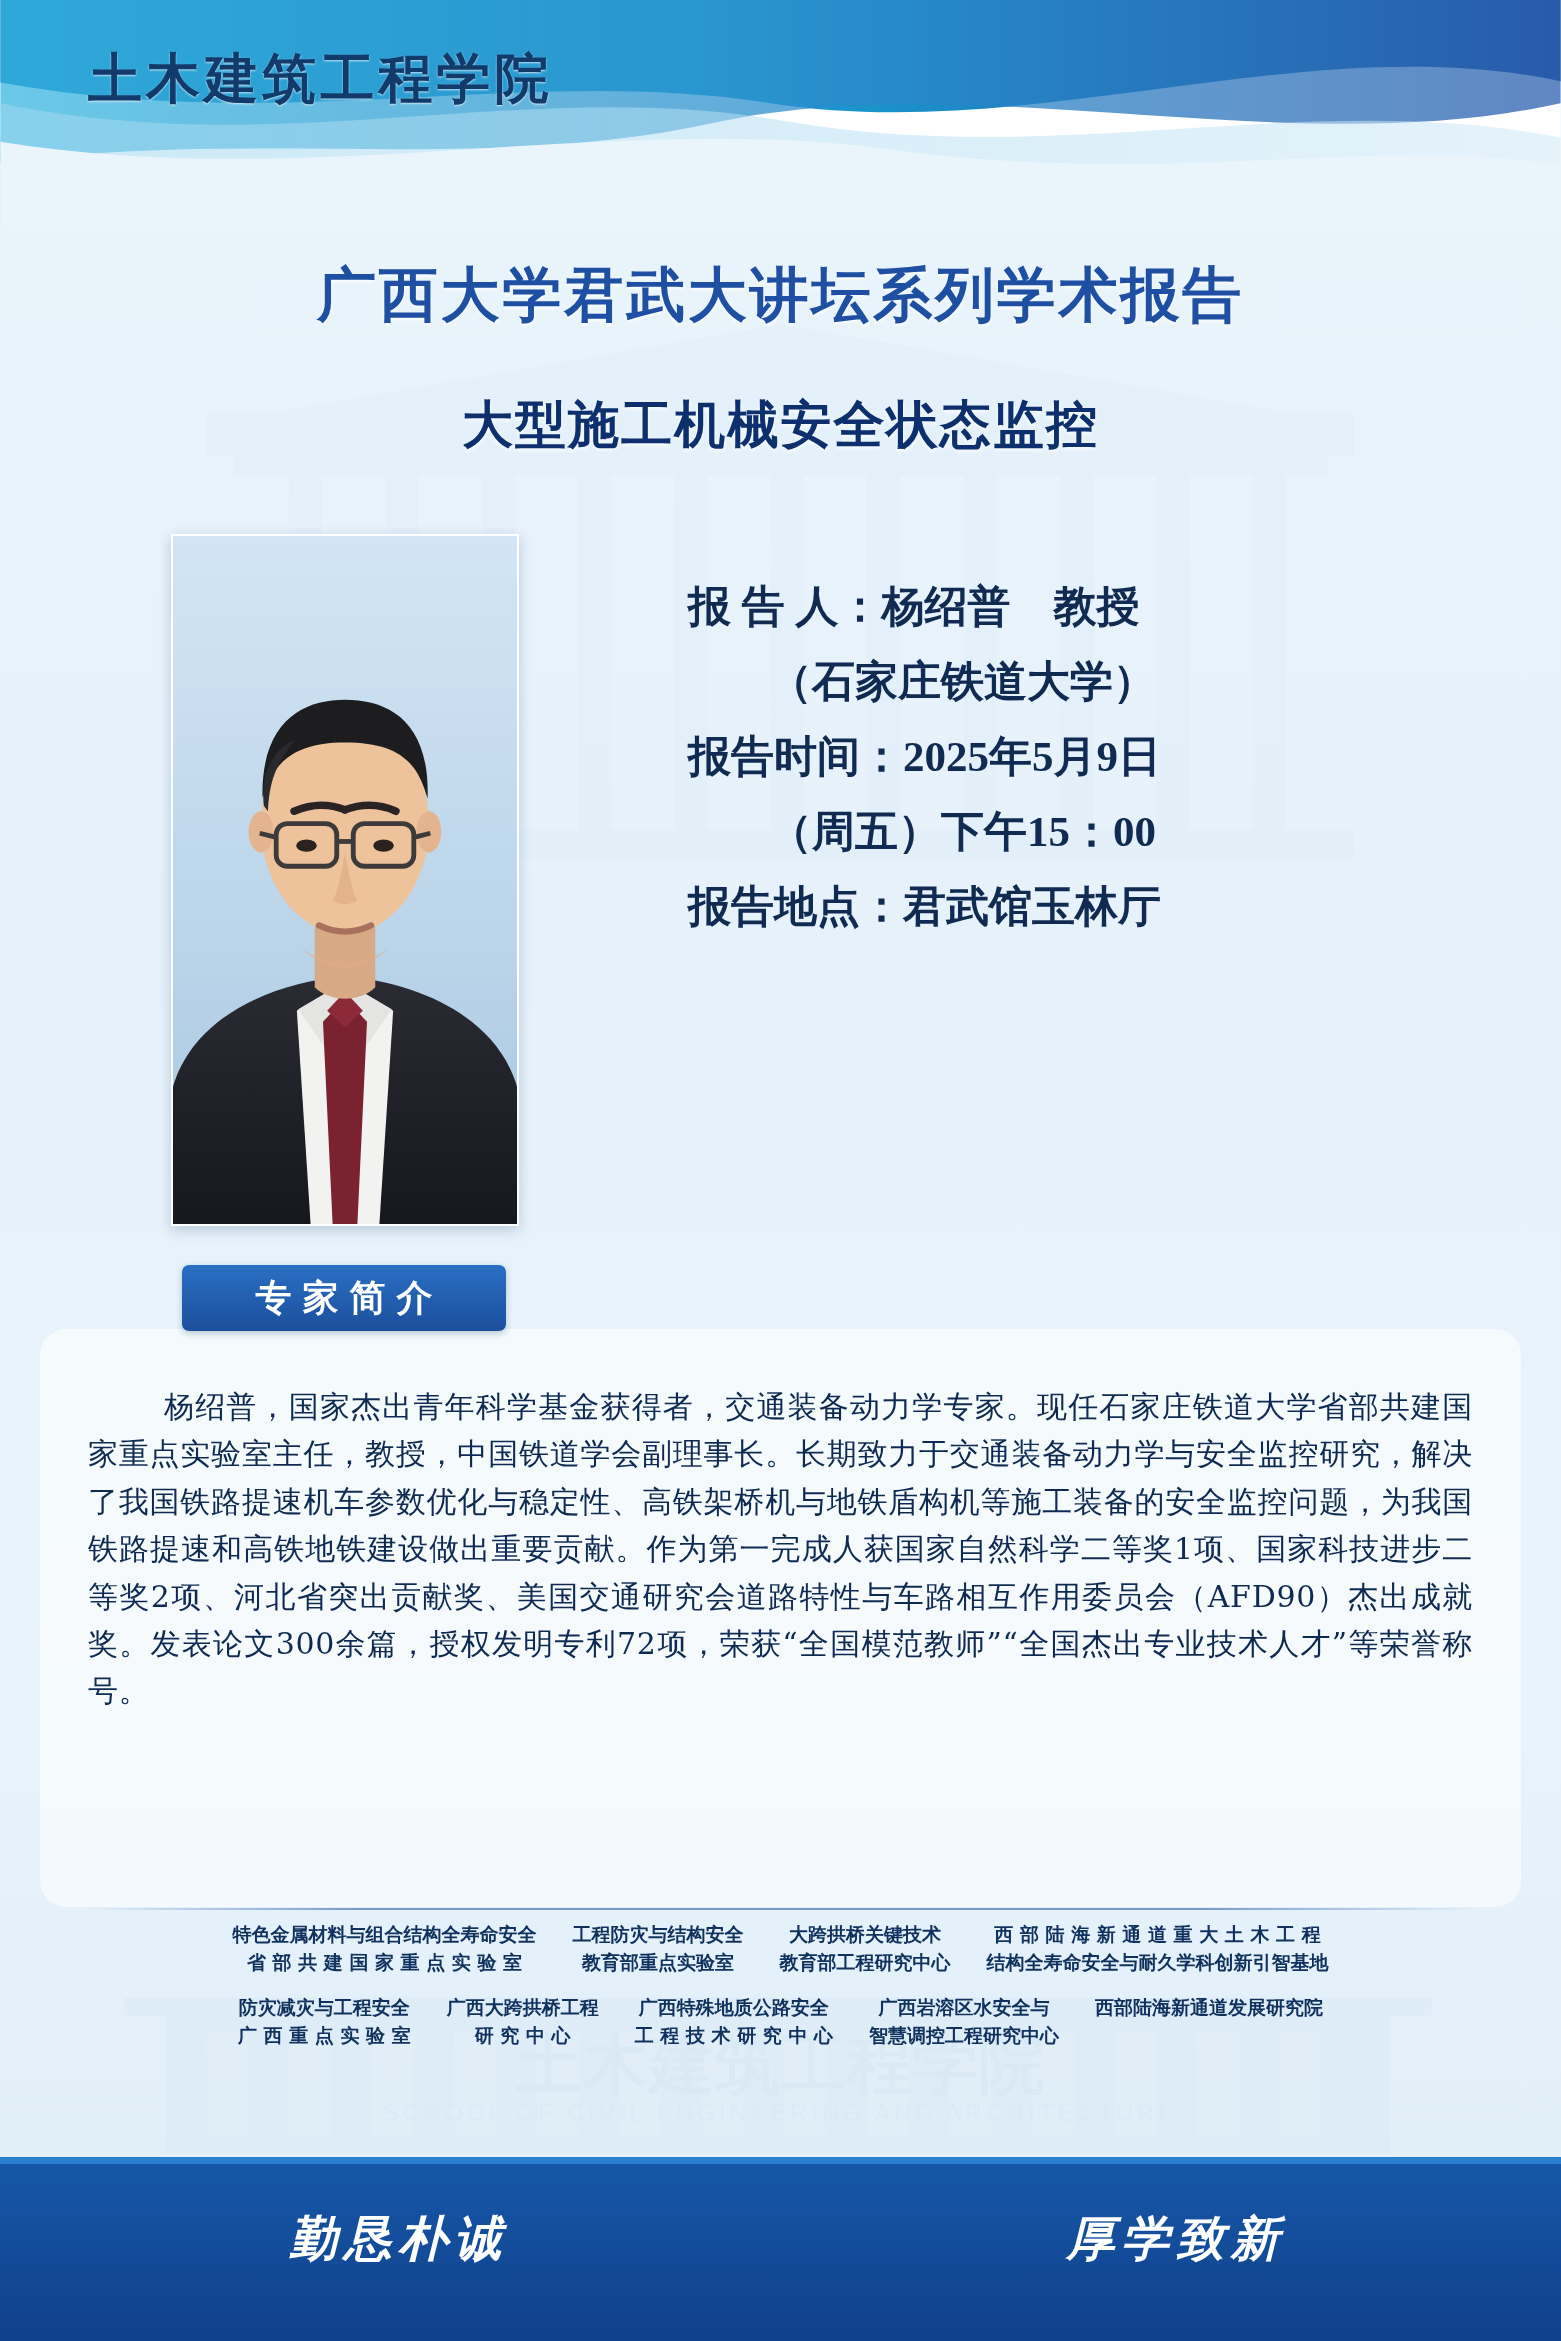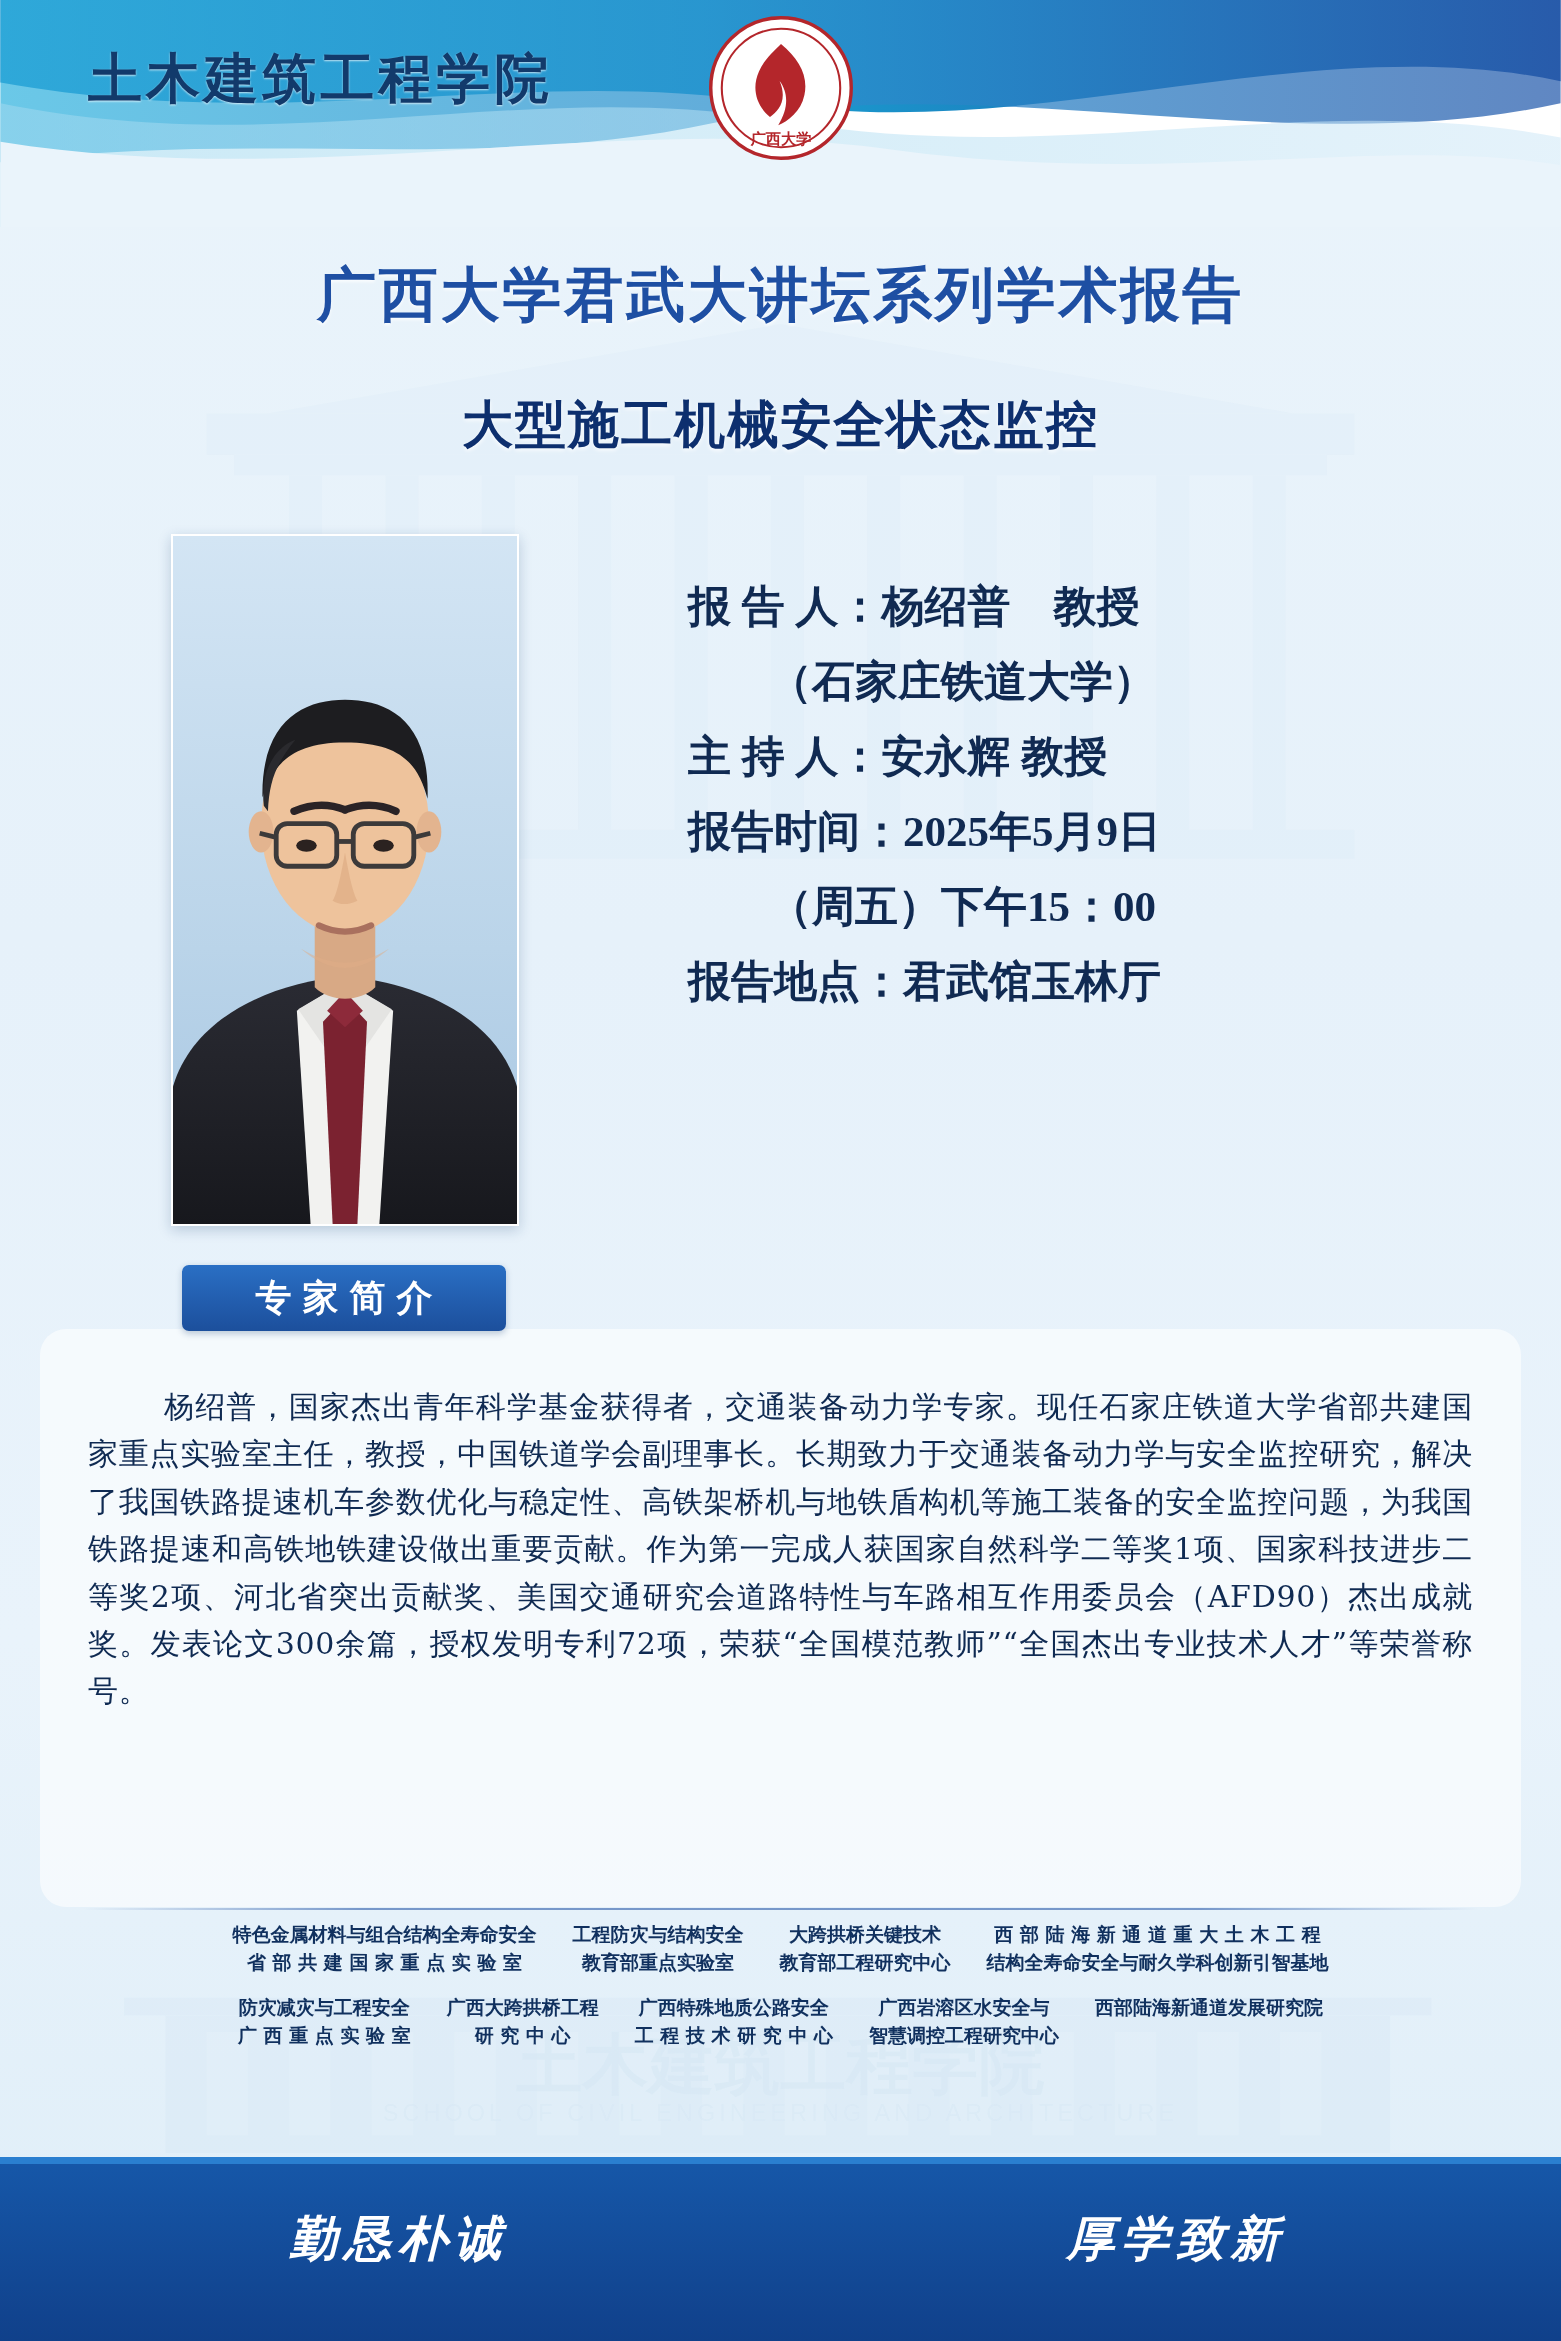--- a/index.html
+++ b/index.html
@@ -404,23 +404,20 @@
       <path d="M186,600 q64,40 128,0 q-64,56 -128,0" fill="#e0ae88" opacity=".5"></path>
     </svg>
   </div>
 
   <div class="info">
     <div class="info-line">
       <span>报 告 人：</span><span>杨绍普　教授</span>
     </div>
     <div class="info-line indent">（石家庄铁道大学）</div>
     <div class="info-line">
-      <span>主 持 人：</span><span>安永辉 教授</span>
-    </div>
-    <div class="info-line">
       <span>报告时间：</span><span>2025年5月9日</span>
     </div>
     <div class="info-line indent">（周五）下午15：00</div>
     <div class="info-line">
       <span>报告地点：</span><span>君武馆玉林厅</span>
     </div>
   </div>
 
   <div class="bio-box">
     <div class="bio-text">杨绍普，国家杰出青年科学基金获得者，交通装备动力学专家。现任石家庄铁道大学省部共建国家重点实验室主任，教授，中国铁道学会副理事长。长期致力于交通装备动力学与安全监控研究，解决了我国铁路提速机车参数优化与稳定性、高铁架桥机与地铁盾构机等施工装备的安全监控问题，为我国铁路提速和高铁地铁建设做出重要贡献。作为第一完成人获国家自然科学二等奖1项、国家科技进步二等奖2项、河北省突出贡献奖、美国交通研究会道路特性与车路相互作用委员会（AFD90）杰出成就奖。发表论文300余篇，授权发明专利72项，荣获“全国模范教师”“全国杰出专业技术人才”等荣誉称号。</div>
@@ -470,23 +467,15 @@
         <div>西部陆海新通道发展研究院</div>
       </div>
     </div>
   </div>
 
   <div class="footer-top-line"></div>
   <div class="footer">
     <div class="footer-motto motto-left">勤恳朴诚</div>
     <div class="footer-motto motto-right">厚学致新</div>
   </div>
-  <div class="uni-seal">
-    <svg width="146" height="146" viewBox="0 0 212 212" xmlns="http://www.w3.org/2000/svg">
-      <circle cx="106" cy="106" r="102" fill="#ffffff" stroke="#b4262b" stroke-width="5"></circle>
-      <circle cx="106" cy="106" r="86" fill="#ffffff" stroke="#b4262b" stroke-width="3"></circle>
-      <path d="M106,42 c26,22 40,46 34,74 c-5,24 -24,38 -38,44 c16,-26 14,-48 2,-64 c12,28 -2,44 -14,52 c-22,-18 -26,-44 -16,-66 c8,-18 22,-30 32,-40 Z" fill="#b4262b"></path>
-      <text x="106" y="188" text-anchor="middle" fill="#b4262b" font-family="DejaVu Serif, serif" font-size="22" font-weight="bold">广西大学</text>
-    </svg>
-  </div>
 
 </div>
 
 
 </body></html>

